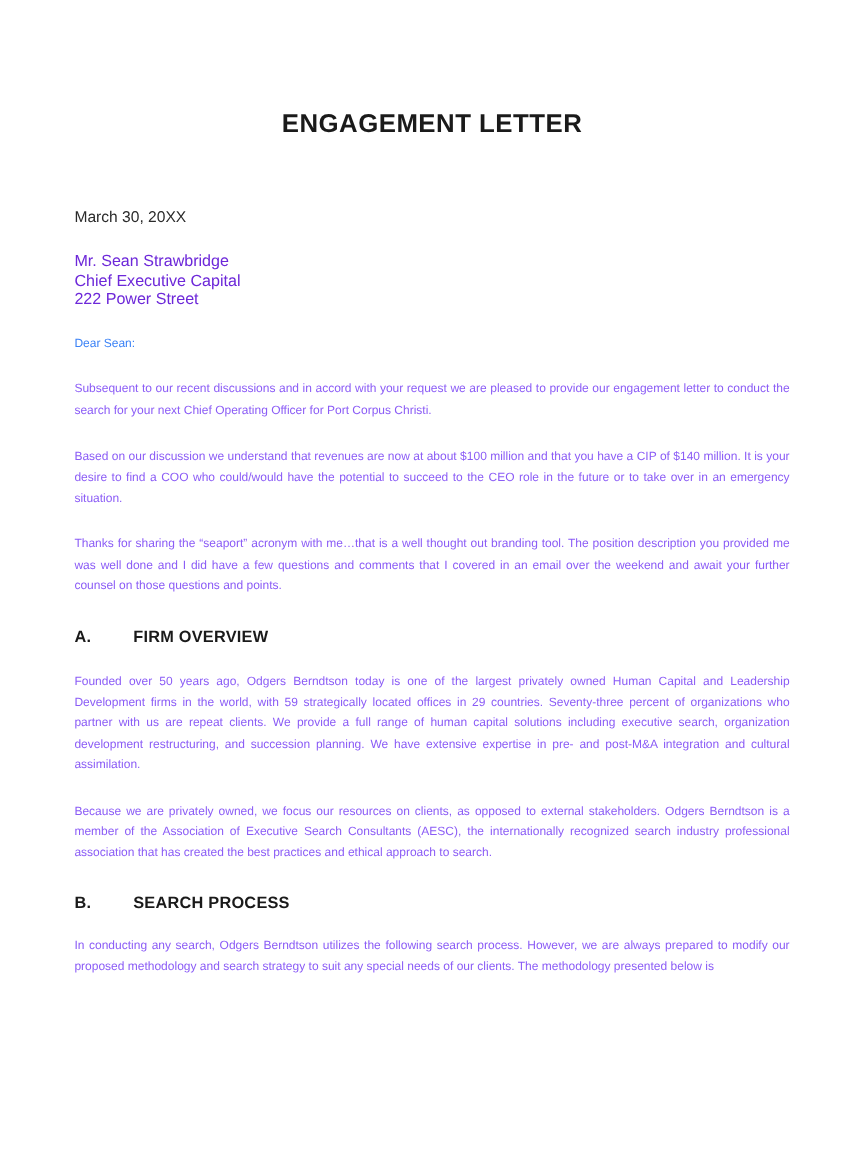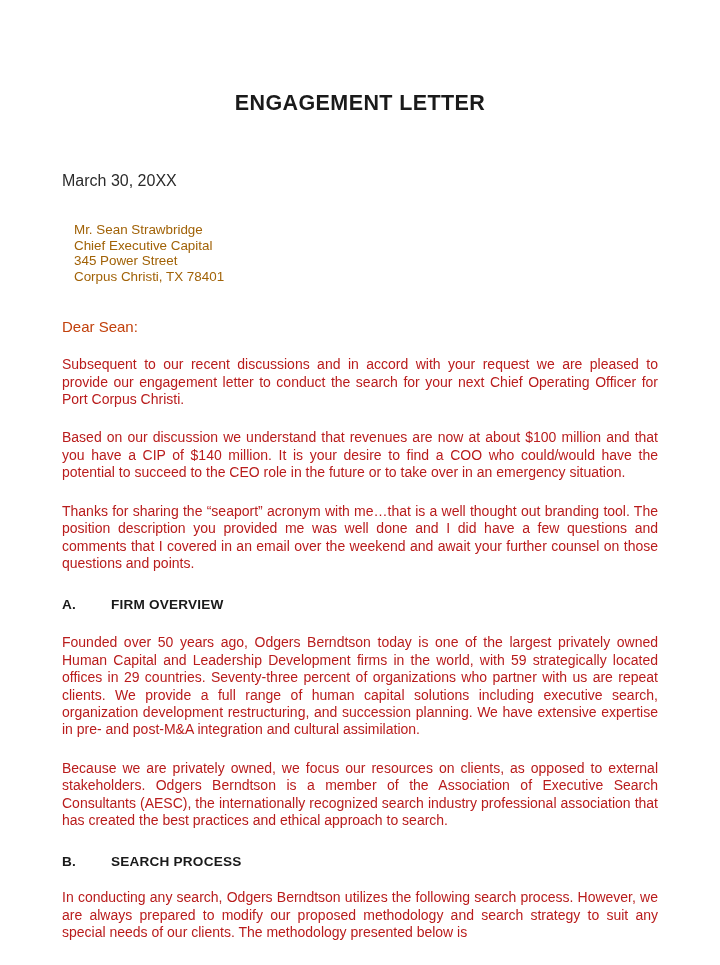--- a/index.html
+++ b/index.html
@@ -30,50 +30,50 @@
     font-weight: bold;
     letter-spacing: 0.4px;
     color: #1a1a1a;
     margin: 0;
     padding-top: 92px;
     line-height: 1.1;
   }
   .date-line {
     margin: 0;
     padding-top: 57px;
-    font-size: 16px;
+    font-size: 13px;
     line-height: 16px;
     color: #2b2b2b;
   }
   .address-block {
-    margin: 12px;
+    margin: 0;
     padding-top: 21px;
     font-size: 13.4px;
     line-height: 15.9px;
-    color: #a16207;
+    color: #6d28d9;
   }
   .address-block .addr-row {
     display: block;
     white-space: nowrap;
   }
   .salutation {
     margin: 0;
     padding-top: 22px;
-    font-size: 15px;
+    font-size: 10px;
     line-height: 16px;
-    color: #c2410c;
+    color: #3b82f6;
   }
   .body-para {
     margin: 0;
     padding-top: 21px;
-    font-size: 14px;
+    font-size: 10px;
     line-height: 17.4px;
     text-align: justify;
     text-justify: inter-word;
-    color: #b91c1c;
+    color: #8b5cf6;
   }
   .section-heading {
     margin: 0;
     padding-top: 24px;
     font-size: 13.6px;
     font-weight: bold;
     line-height: 17px;
     color: #1a1a1a;
     display: flex;
     letter-spacing: 0.2px;
@@ -94,22 +94,21 @@
 
 <div class="page">
 
   <h1 class="doc-title">ENGAGEMENT LETTER</h1>
 
   <p class="date-line">March 30, 20XX</p>
 
   <div class="address-block">
     <span class="addr-row">Mr. Sean Strawbridge</span>
     <span class="addr-row">Chief Executive Capital</span>
-    <span class="addr-row">345 Power Street</span>
-    <span class="addr-row">Corpus Christi, TX 78401</span>
+    <span class="addr-row">222 Power Street</span>
   </div>
 
   <p class="salutation">Dear Sean:</p>
 
   <p class="body-para">Subsequent to our recent discussions and in accord with your request we are pleased to provide our engagement letter to conduct the search for your next Chief Operating Officer for Port Corpus Christi.</p>
 
   <p class="body-para">Based on our discussion we understand that revenues are now at about $100 million and that you have a CIP of $140 million. It is your desire to find a COO who could/would have the potential to succeed to the CEO role in the future or to take over in an emergency situation.</p>
 
   <p class="body-para">Thanks for sharing the “seaport” acronym with me…that is a well thought out branding tool. The position description you provided me was well done and I did have a few questions and comments that I covered in an email over the weekend and await your further counsel on those questions and points.</p>
 

